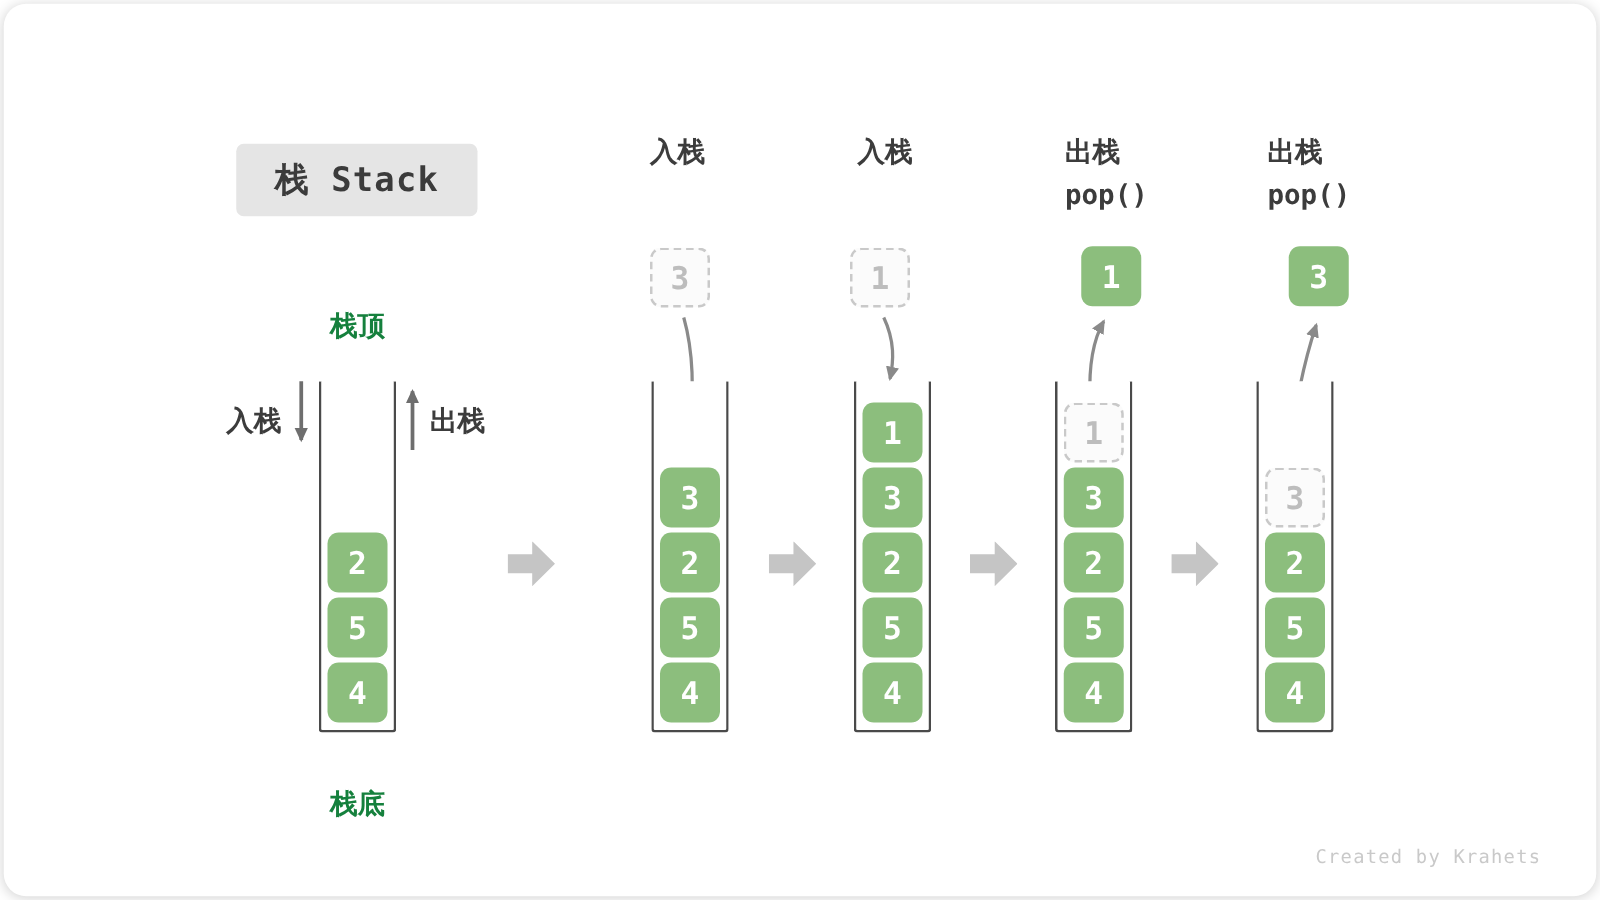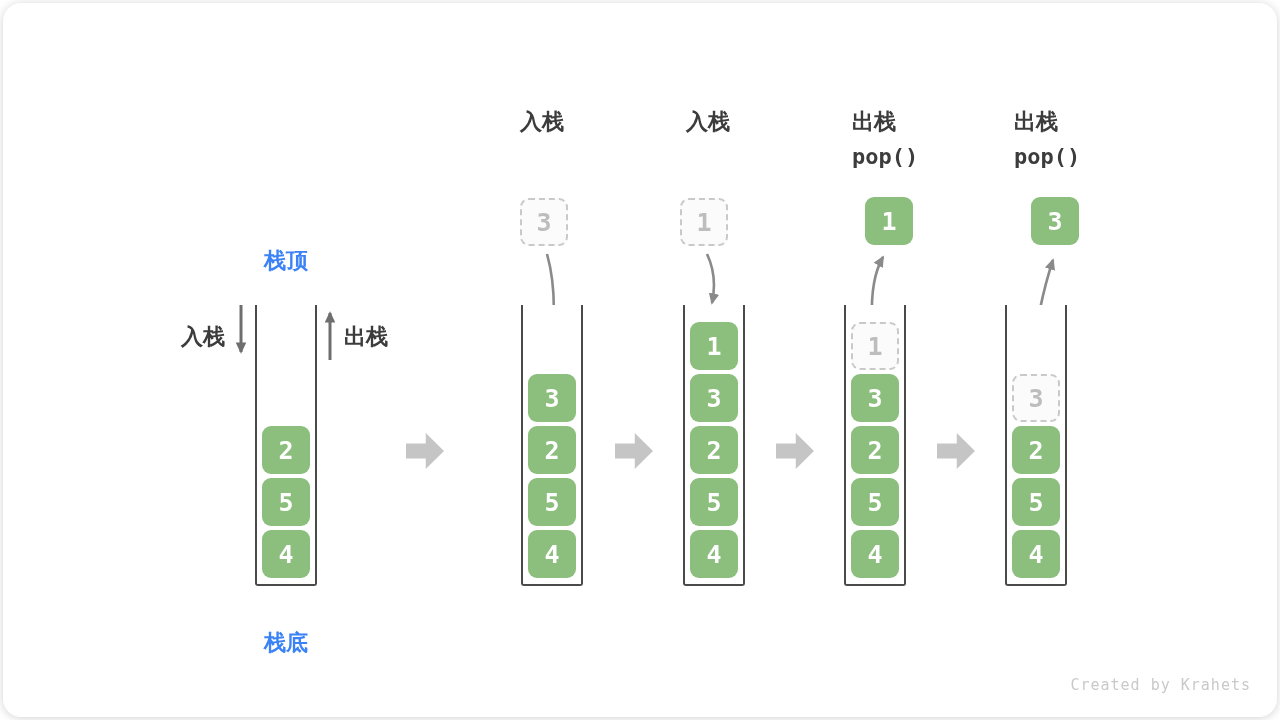--- a/index.html
+++ b/index.html
@@ -70,34 +70,34 @@
   }
   .cell.green { background: #8cbe7d; color: #ffffff; }
   .cell.ghost {
     background: #fbfbfb;
     border: 2px dashed #c9c9c9;
     color: #bdbdbd;
   }
 
   
   .side-label {
-    font-size: 22px; font-weight: bold; color: #3b82f6;
+    font-size: 22px; font-weight: bold; color: #15803d;
     width: 62px; text-align: center;
   }
   .flow-label { font-size: 22px; font-weight: bold; color: #3c3c3c; }
 
   
   .block-arrow {
     width: 38px; height: 36px;
     background: #c5c5c5;
     clip-path: polygon(0% 29%, 52% 29%, 52% 0%, 100% 50%, 52% 100%, 52% 71%, 0% 71%);
   }
 
   .watermark {
-    right: 26px; top: 673px;
+    right: 44px; top: 673px;
     font-family: "DejaVu Sans Mono", monospace;
     font-size: 15px; color: #c9c9c9;
     letter-spacing: 1px;
   }
 
   svg.overlay {
     position: absolute; left: 0; top: 0;
     width: 1274px; height: 714px;
     pointer-events: none;
   }
@@ -123,20 +123,23 @@
 
     <path d="M869,316 C868,290 872,268 880,254" fill="none" stroke="#8a8a8a" stroke-width="2.6" marker-end="url(#ahGray)"></path>
 
     <path d="M1029,360 C1033,320 1041,284 1050,257" fill="none" stroke="#8a8a8a" stroke-width="2.6" marker-end="url(#ahGray)"></path>
 
     <line x1="238" y1="302" x2="238" y2="349" stroke="#6e6e6e" stroke-width="3" marker-end="url(#ahDark)"></line>
 
     <line x1="327" y1="357" x2="327" y2="310" stroke="#6e6e6e" stroke-width="3" marker-end="url(#ahDark)"></line>
   </svg>
 
+  <div class="abs title-box">
+    <span>栈 Stack</span>
+  </div>
 
   <div class="abs op-header" style="left:517px">
     <div class="op-cn">入栈</div>
   </div>
   <div class="abs op-header" style="left:683px">
     <div class="op-cn">入栈</div>
   </div>
   <div class="abs op-header" style="left:849px">
     <div class="op-cn">出栈</div>
     <div class="op-code"><span>pop(</span><span class="arg"></span><span>)</span></div>

